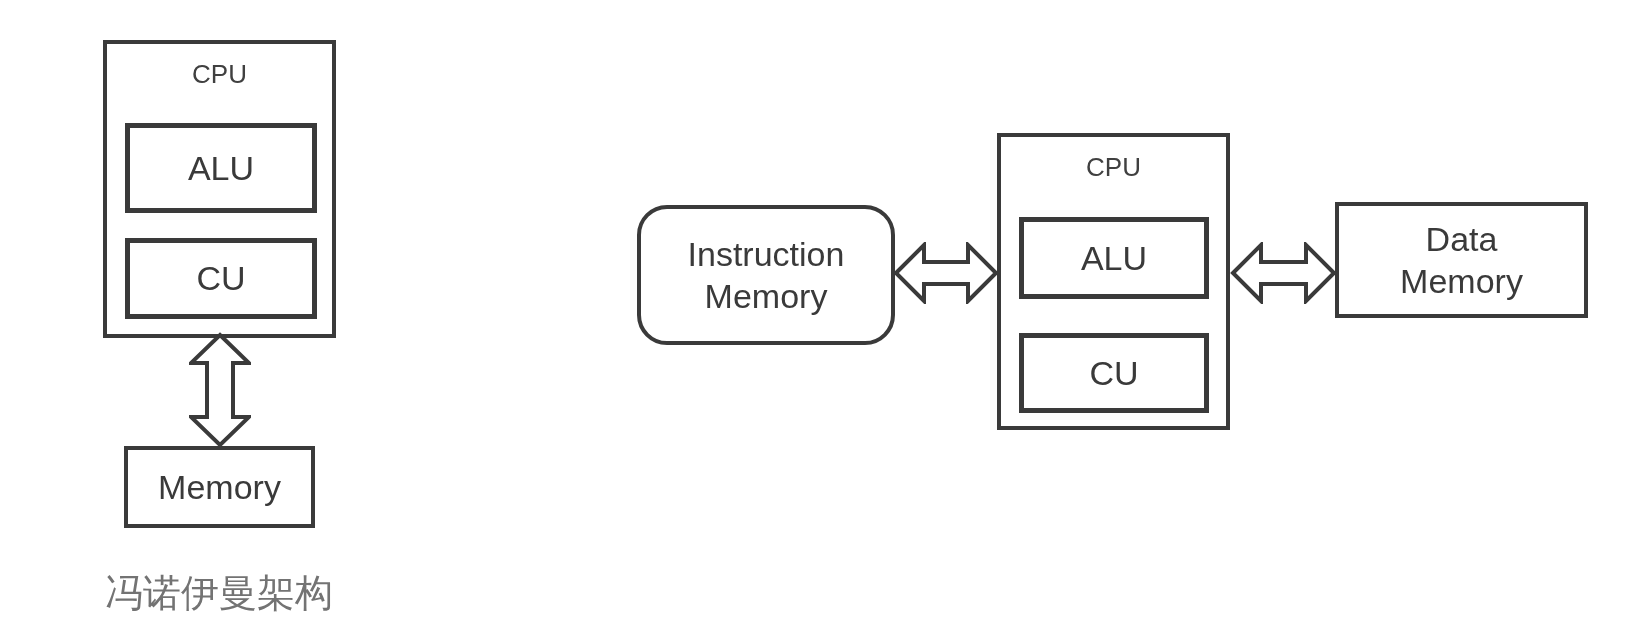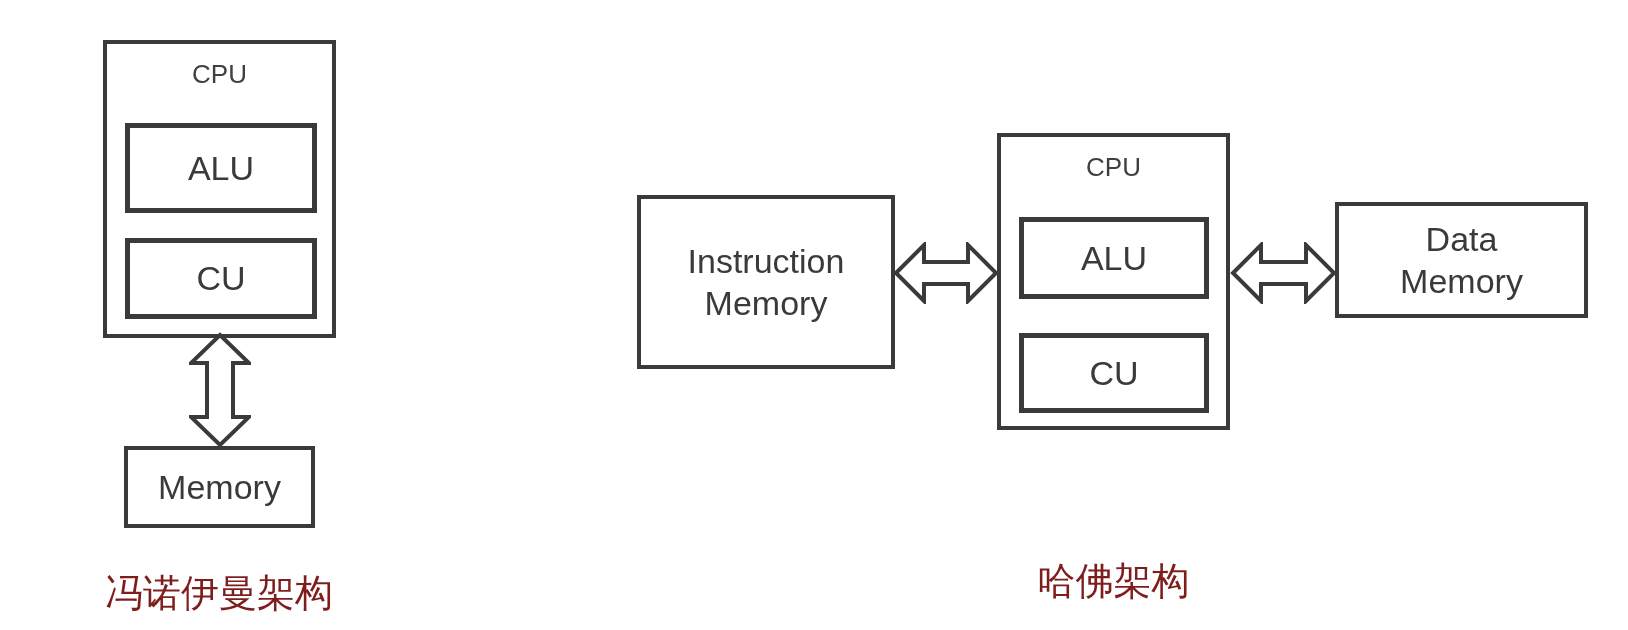--- a/index.html
+++ b/index.html
@@ -43,21 +43,21 @@
     padding-top: 15px;
     color: #404040;
   }
   .inner-box {
     border-width: 5px;
   }
   .caption {
     position: absolute;
     text-align: center;
     font-size: 38px;
-    color: #7f1d1d;
+    color: #737373;
   }
   .arrow-svg {
     position: absolute;
   }
   .arrow-svg polygon {
     fill: #ffffff;
     stroke: #3a3a3a;
     stroke-width: 4;
     stroke-linejoin: miter;
   }
@@ -82,21 +82,21 @@
   <svg class="arrow-svg" style="left:189px; top:332px;" width="62" height="116" viewBox="0 0 62 116" aria-hidden="true">
     <polygon points="31,3 60,31 44,31 44,85 60,85 31,113 2,85 18,85 18,31 2,31"></polygon>
   </svg>
 
   <div class="box" style="left:124px; top:446px; width:191px; height:82px;">
     <span class="box-label">Memory</span>
   </div>
 
   <div class="caption" style="left:83px; top:568px; width:272px;">冯诺伊曼架构</div>
 
-  <div class="box" style="left:637px; top:195px; width:258px; height:174px;">
+  <div class="box" style="left:637px; top:205px; width:258px; height:140px;border-radius:30px;">
     <span class="box-label">Instruction
 Memory</span>
   </div>
 
   <svg class="arrow-svg" style="left:893px; top:242px;" width="106" height="62" viewBox="0 0 106 62" aria-hidden="true">
     <polygon points="3,31 31,3 31,20 75,20 75,3 103,31 75,59 75,42 31,42 31,59"></polygon>
   </svg>
 
   <div class="box cpu-outer" style="left:997px; top:133px; width:233px; height:297px;">
     <div class="cpu-title">CPU</div>
@@ -112,15 +112,14 @@
 
   <svg class="arrow-svg" style="left:1230px; top:242px;" width="107" height="62" viewBox="0 0 107 62" aria-hidden="true">
     <polygon points="3,31 31,3 31,20 76,20 76,3 104,31 76,59 76,42 31,42 31,59"></polygon>
   </svg>
 
   <div class="box" style="left:1335px; top:202px; width:253px; height:116px;">
     <span class="box-label">Data
 Memory</span>
   </div>
 
-  <div class="caption" style="left:977px; top:556px; width:273px;">哈佛架构</div>
 
 </div>
 
 </body></html>

